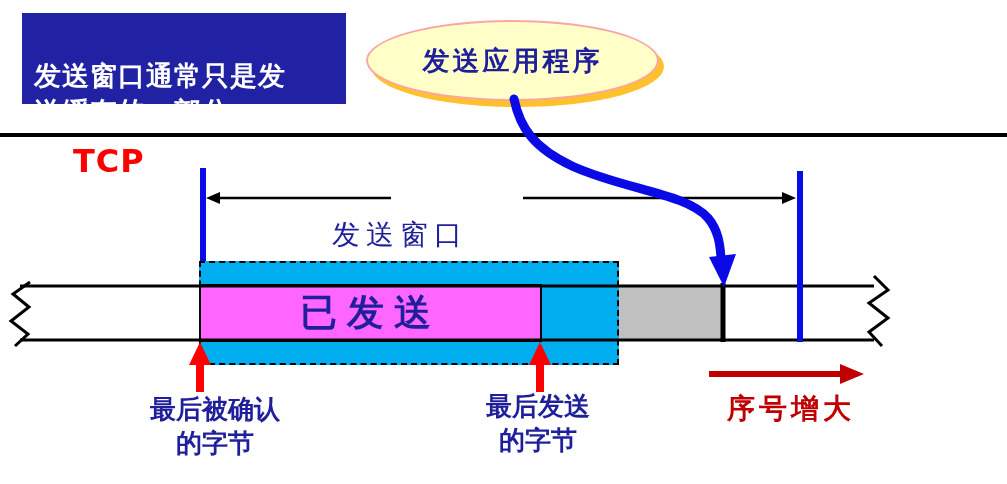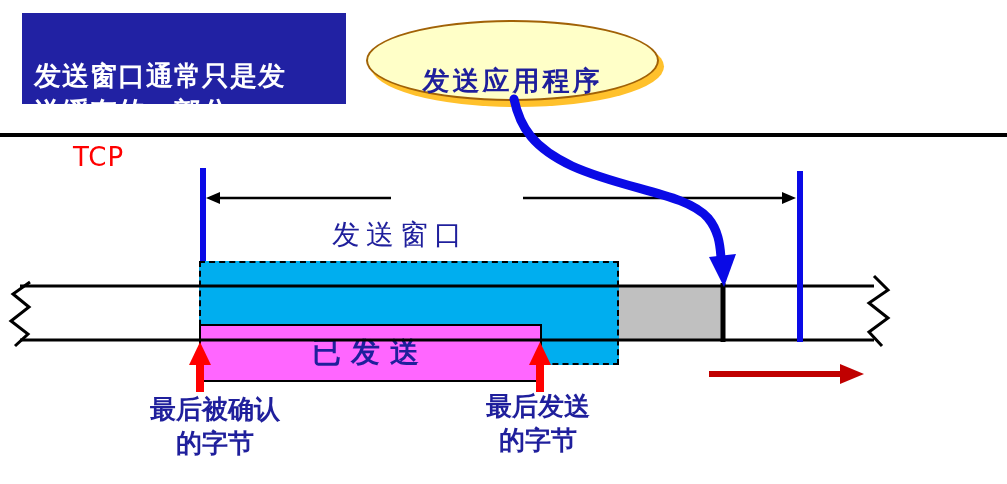--- a/index.html
+++ b/index.html
@@ -14,32 +14,32 @@
     position:absolute;left:22px;top:13px;width:324px;height:91px;
     background:var(--note-bg,#2121A3);
     color:#fff;font-weight:bold;font-size:27px;line-height:36px;
     padding:9px 12px;white-space:pre-line;letter-spacing:1px;
   }
 
   
   .bubble{
     position:absolute;left:366px;top:20px;width:293px;height:81px;
     background:var(--bubble-fill,#FFFFC8);
-    border:2px solid #a16207;border-radius:50%;
+    border:2px solid #fca5a5;border-radius:50%;
     box-shadow:5px 6px 0 var(--bubble-shadow,#FFC12C);
-    display:flex;align-items:flex-end;justify-content:center;
+    display:flex;align-items:center;justify-content:center;
     color:var(--dark-blue,#1F1F9C);font-weight:bold;font-size:27px;letter-spacing:3px;
   }
 
   
   .sep{position:absolute;left:0;top:133px;width:1007px;height:4px;background:#000;}
 
   .tcp{
     position:absolute;left:73px;top:142px;
-    color:var(--red,#FF0000);font-weight:normal;font-size:26px;letter-spacing:1px;
+    color:var(--red,#FF0000);font-weight:bold;font-size:32px;letter-spacing:1px;
   }
 
   .buffer-label{
     position:absolute;left:454px;top:166px;transform:translateX(-50%);
     color:var(--dark-blue,#1F1F9C);font-weight:bold;font-size:28px;letter-spacing:1px;
   }
   .window-label{
     position:absolute;left:400px;top:216px;transform:translateX(-50%);
     color:var(--dark-blue,#1F1F9C);font-weight:normal;font-size:28px;letter-spacing:6px;
   }
@@ -47,21 +47,21 @@
   
   .winbox{
     position:absolute;left:199px;top:261px;width:420px;height:104px;
     background:var(--cyan,#00AEEF);border:2px dashed #000;
   }
   
   .sentbox{
     position:absolute;left:199px;top:284px;width:343px;height:58px;
     background:var(--magenta,#FF66FF);border:2px solid #000;
     display:flex;align-items:center;justify-content:center;
-    color:var(--dark-blue,#1F1F9C);font-weight:bold;font-size:29px;letter-spacing:10px;margin-top:40px;
+    color:var(--dark-blue,#1F1F9C);font-weight:bold;font-size:37px;letter-spacing:10px;
   }
   
   .graybox{
     position:absolute;left:619px;top:286px;width:104px;height:54px;
     background:var(--gray,#C0C0C0);
   }
 
   svg.overlay{position:absolute;left:0;top:0;width:1007px;height:484px;pointer-events:none;}
 
   .plabel{
@@ -150,14 +150,15 @@
   <div class="plabel p-left">
     <span>最后被确认</span>
     <span>的字节</span>
   </div>
 
   <div class="plabel p-right">
     <span>最后发送</span>
     <span>的字节</span>
   </div>
 
+  <div class="seq">序号增大</div>
 
 </div>
 
 </body></html>

